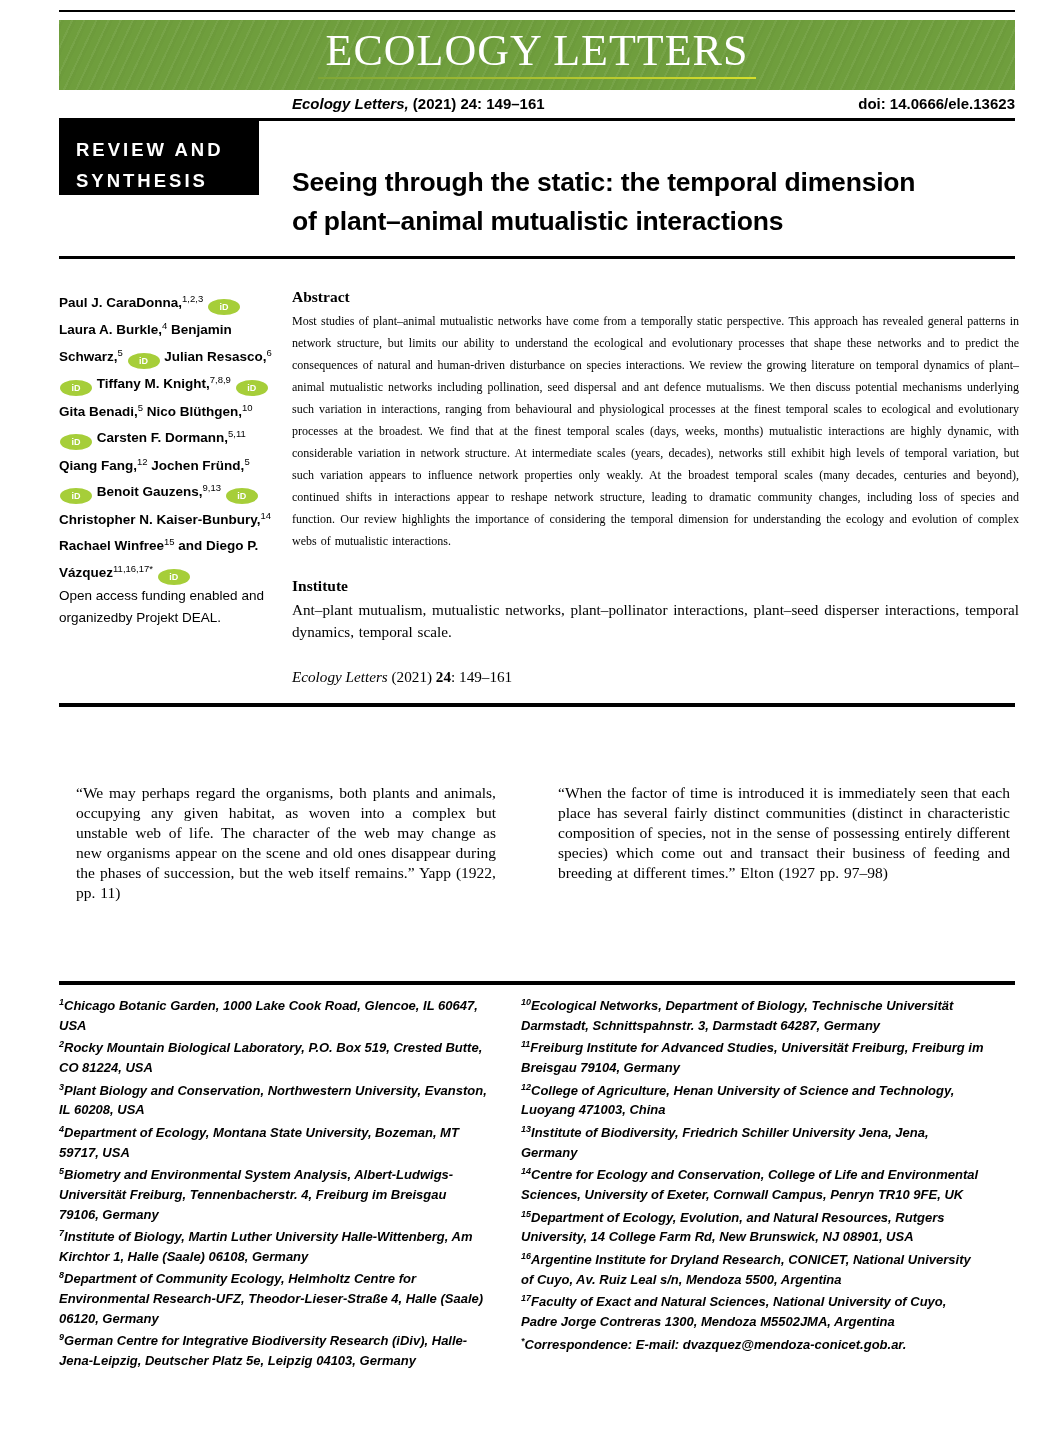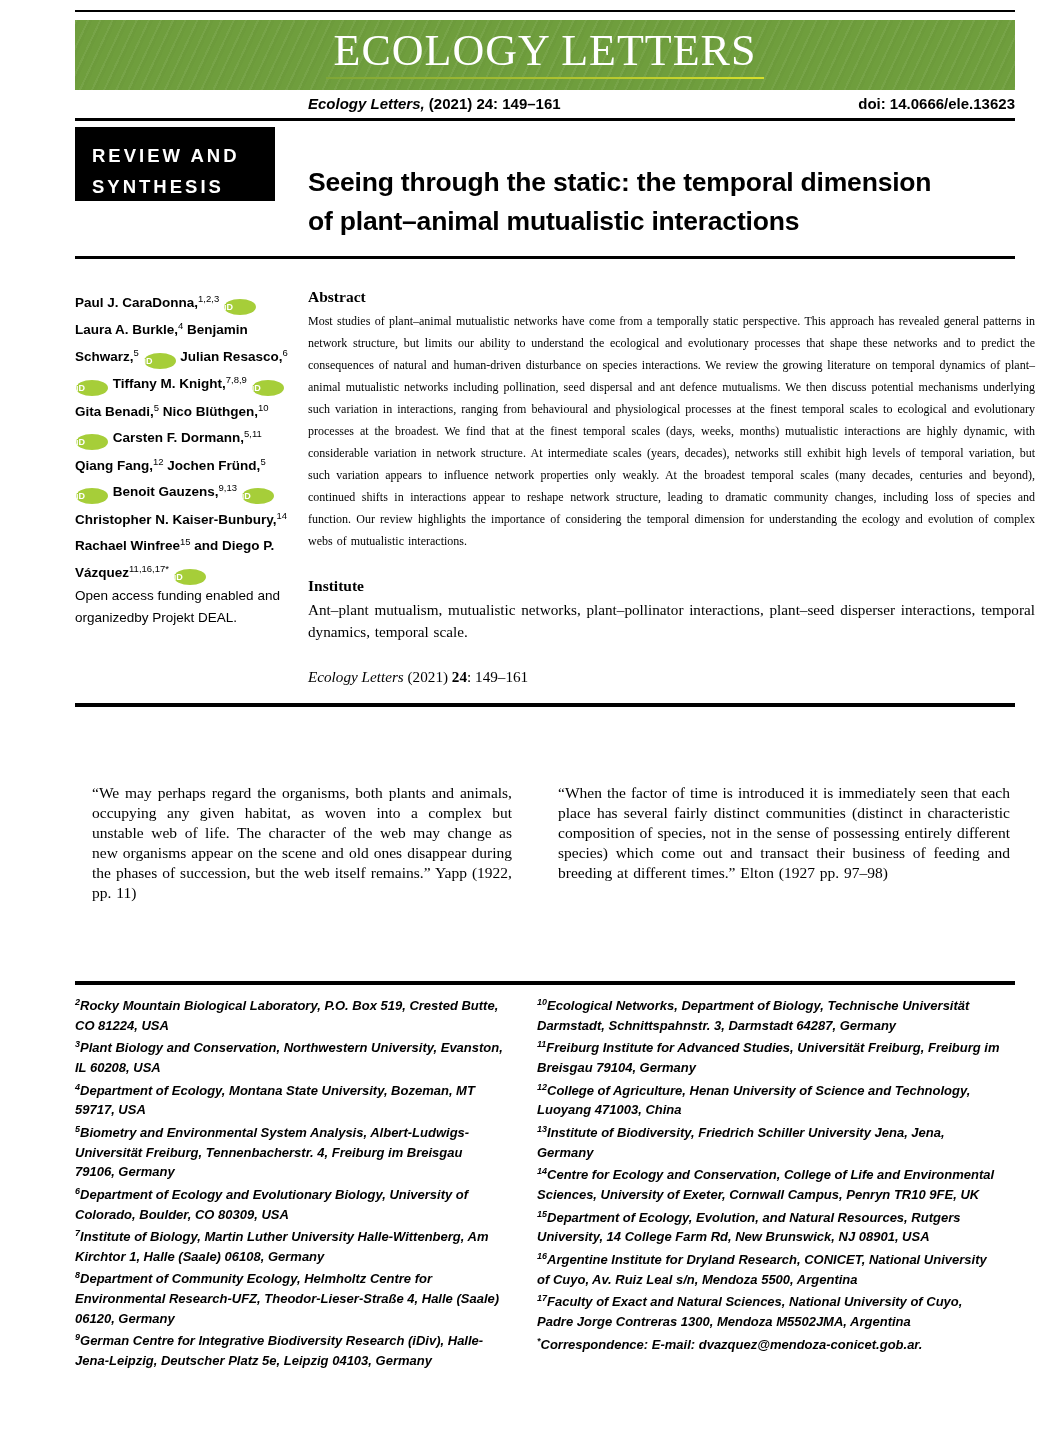--- a/index.html
+++ b/index.html
@@ -1,18 +1,18 @@
 <!DOCTYPE html>
 <html><head>
 <meta charset="utf-8">
 <style>
   html,body{margin:0;padding:0;background:#ffffff;}
   .page{
     width:1058px;height:1431px;background:#fff;position:relative;
-    box-sizing:border-box;padding:10px 43px 0 75px;
+    box-sizing:border-box;padding:10px 43px 0 59px;
     font-family:"Liberation Sans",sans-serif;color:#000;overflow:hidden;
   }
   .thin-rule{height:2px;background:#000;}
   .rule{height:3px;background:#000;}
   .rule-thick{height:4px;background:#000;}
 
   
   .banner{
     margin-top:8px;height:70px;background:#6f9e3d;
     background-image:repeating-linear-gradient(115deg,rgba(255,255,255,0.06) 0 2px,rgba(0,0,0,0.02) 2px 5px,transparent 5px 11px);
@@ -30,40 +30,40 @@
   
   .journal-line{
     display:flex;justify-content:space-between;align-items:flex-end;
     margin:5px 0 5px 233px;font-size:15px;font-weight:bold;line-height:18px;
   }
   .journal-line .jname{font-style:italic;}
 
   
   .title-band{position:relative;height:135px;}
   .badge{
-    position:absolute;left:0;top:6px;width:200px;height:74px;background:#000;
+    position:absolute;left:0;top:0;width:200px;height:74px;background:#000;
     color:#fff;box-sizing:border-box;padding:13px 0 0 17px;
     font-size:18.5px;font-weight:bold;letter-spacing:3px;line-height:31px;
   }
   .article-title{
     margin-left:233px;padding-top:42px;width:655px;
     font-size:26.5px;font-weight:bold;line-height:39px;letter-spacing:-0.2px;
   }
 
   
   .main{display:flex;margin-top:28px;}
   .col-authors{width:233px;box-sizing:border-box;padding-right:18px;flex:none;}
   .col-body{width:727px;flex:none;}
 
   .author-list{font-size:13.5px;font-weight:bold;line-height:22px;}
   .author-list sup{font-size:9.5px;font-weight:normal;}
   .orcid{
     display:inline-block;width:32px;height:16px;border-radius:50%;
     background:#a6ce39;color:#fff;font-size:9px;font-weight:bold;
-    line-height:16px;vertical-align:-3px;margin:0 1px;
+    text-align:center;line-height:16px;vertical-align:-3px;margin:0 1px;
     font-style:normal;
   }
   .funding-note{margin-top:0;font-size:13.5px;font-weight:normal;line-height:22px;}
   .sec-heading{font-family:"Liberation Serif",serif;font-size:15.5px;font-weight:bold;line-height:20px;}
   .abstract-text{
     font-family:"Liberation Serif",serif;font-size:12px;line-height:22px;
     text-align:justify;margin-top:3px;word-spacing:1px;
   }
   .keywords-block{margin-top:24px;}
   .keywords-text{
@@ -145,25 +145,25 @@
 
   <div class="quotes">
     <div class="quote quote-left">“We may perhaps regard the organisms, both plants and animals, occupying any given habitat, as woven into a complex but unstable web of life. The character of the web may change as new organisms appear on the scene and old ones disappear during the phases of succession, but the web itself remains.” Yapp (1922, pp. 11)</div>
     <div class="quote quote-right">“When the factor of time is introduced it is immediately seen that each place has several fairly distinct communities (distinct in characteristic composition of species, not in the sense of possessing entirely different species) which come out and transact their business of feeding and breeding at different times.” Elton (1927 pp. 97–98)</div>
   </div>
 
   <div class="rule-thick rule-before-affs"></div>
 
   <div class="affiliations">
     <div class="aff-col aff-col-left" id="aff-left">
+        <div class="aff"><sup>1</sup>Chicago Botanic Garden, 1000 Lake Cook Road, Glencoe, IL 60647, USA</div>
         <div class="aff"><sup>2</sup>Rocky Mountain Biological Laboratory, P.O. Box 519, Crested Butte, CO 81224, USA</div>
         <div class="aff"><sup>3</sup>Plant Biology and Conservation, Northwestern University, Evanston, IL 60208, USA</div>
         <div class="aff"><sup>4</sup>Department of Ecology, Montana State University, Bozeman, MT 59717, USA</div>
         <div class="aff"><sup>5</sup>Biometry and Environmental System Analysis, Albert-Ludwigs-Universität Freiburg, Tennenbacherstr. 4, Freiburg im Breisgau 79106, Germany</div>
-        <div class="aff"><sup>6</sup>Department of Ecology and Evolutionary Biology, University of Colorado, Boulder, CO 80309, USA</div>
         <div class="aff"><sup>7</sup>Institute of Biology, Martin Luther University Halle-Wittenberg, Am Kirchtor 1, Halle (Saale) 06108, Germany</div>
         <div class="aff"><sup>8</sup>Department of Community Ecology, Helmholtz Centre for Environmental Research-UFZ, Theodor-Lieser-Straße 4, Halle (Saale) 06120, Germany</div>
         <div class="aff"><sup>9</sup>German Centre for Integrative Biodiversity Research (iDiv), Halle-Jena-Leipzig, Deutscher Platz 5e, Leipzig 04103, Germany</div>
       </div>
     <div class="aff-col aff-col-right" id="aff-right">
         <div class="aff"><sup>10</sup>Ecological Networks, Department of Biology, Technische Universität Darmstadt, Schnittspahnstr. 3, Darmstadt 64287, Germany</div>
         <div class="aff"><sup>11</sup>Freiburg Institute for Advanced Studies, Universität Freiburg, Freiburg im Breisgau 79104, Germany</div>
         <div class="aff"><sup>12</sup>College of Agriculture, Henan University of Science and Technology, Luoyang 471003, China</div>
         <div class="aff"><sup>13</sup>Institute of Biodiversity, Friedrich Schiller University Jena, Jena, Germany</div>
         <div class="aff"><sup>14</sup>Centre for Ecology and Conservation, College of Life and Environmental Sciences, University of Exeter, Cornwall Campus, Penryn TR10 9FE, UK</div>

